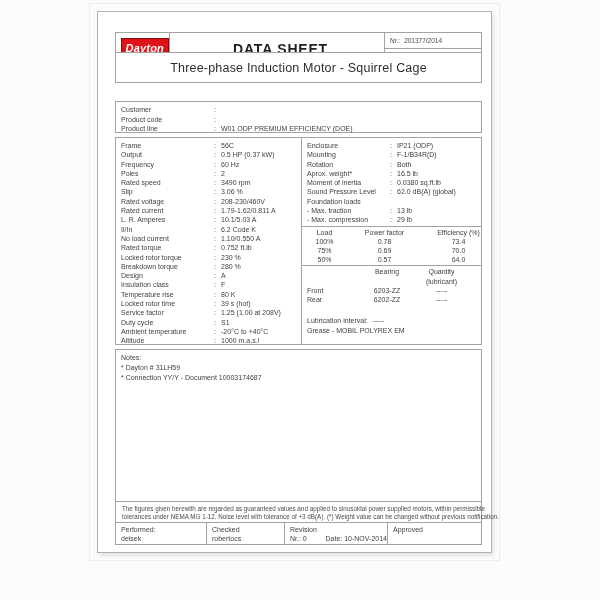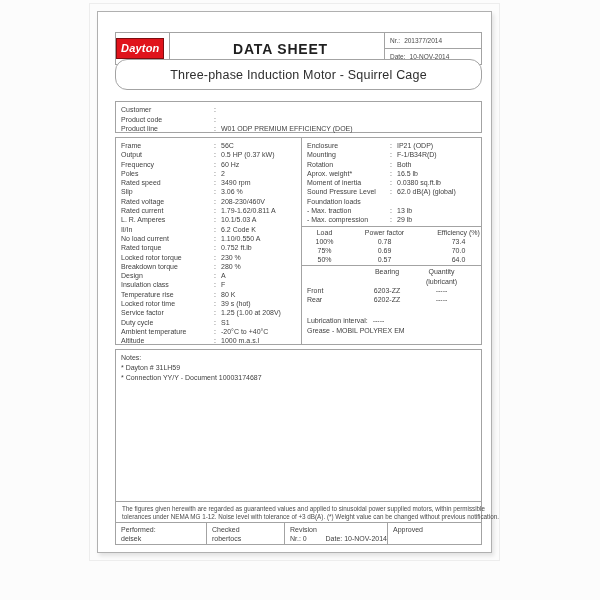--- a/index.html
+++ b/index.html
@@ -15,34 +15,34 @@
     background:#ffffff;border:1px solid #b0b0b0;box-sizing:border-box;
     outline:1px solid #ededed;outline-offset:7px;
     box-shadow:2px 3px 4px rgba(0,0,0,0.10);
   }
   .sec{
     position:absolute;left:17px;width:367px;
     border:1px solid #a3a3a3;box-sizing:border-box;background:#fff;
   }
   
   .header{top:20px;height:33px;display:flex;}
-  .logo-cell{width:53px;border-right:1px solid #a3a3a3;display:flex;align-items:center;justify-content:flex-start;}
+  .logo-cell{width:53px;border-right:1px solid #a3a3a3;display:flex;align-items:center;justify-content:flex-end;}
   .logo{
     background:#e0131b;color:#ffffff;border:1px solid #7e0d10;
     font-weight:bold;font-style:italic;font-size:11px;line-height:11px;
     padding:4px 4px;letter-spacing:0.2px;
   }
   .ds-title-cell{flex:1;display:flex;align-items:center;justify-content:center;}
   .ds-title{font-size:14px;font-weight:bold;letter-spacing:0.8px;color:#1f1f1f;margin-left:7px;}
   .nr-cell{width:96px;border-left:1px solid #a3a3a3;display:flex;flex-direction:column;}
   .nr-row{flex:1;display:flex;align-items:center;padding-left:5px;font-size:6.5px;color:#4a4a4a;}
   .nr-row + .nr-row{border-top:1px solid #a3a3a3;}
   .nr-row .lbl{margin-right:4px;}
   
-  .titleband{top:47px;height:31px;display:flex;align-items:center;justify-content:center;border-radius:12px;}
+  .titleband{top:40px;height:31px;display:flex;align-items:center;justify-content:center;}
   .subtitle{font-size:12.5px;color:#2e2e2e;letter-spacing:0.2px;}
   
   .kvrow{font-size:7px;line-height:9.3px;white-space:nowrap;}
   .kvrow .k{display:inline-block;width:93px;}
   .kvrow .c{display:inline-block;width:7px;}
   
   .customer{top:89px;height:32px;padding:3px 0 0 5px;}
   .customer .kvrow{line-height:9.5px;}
   
   .specs{top:125px;height:208px;display:flex;}

